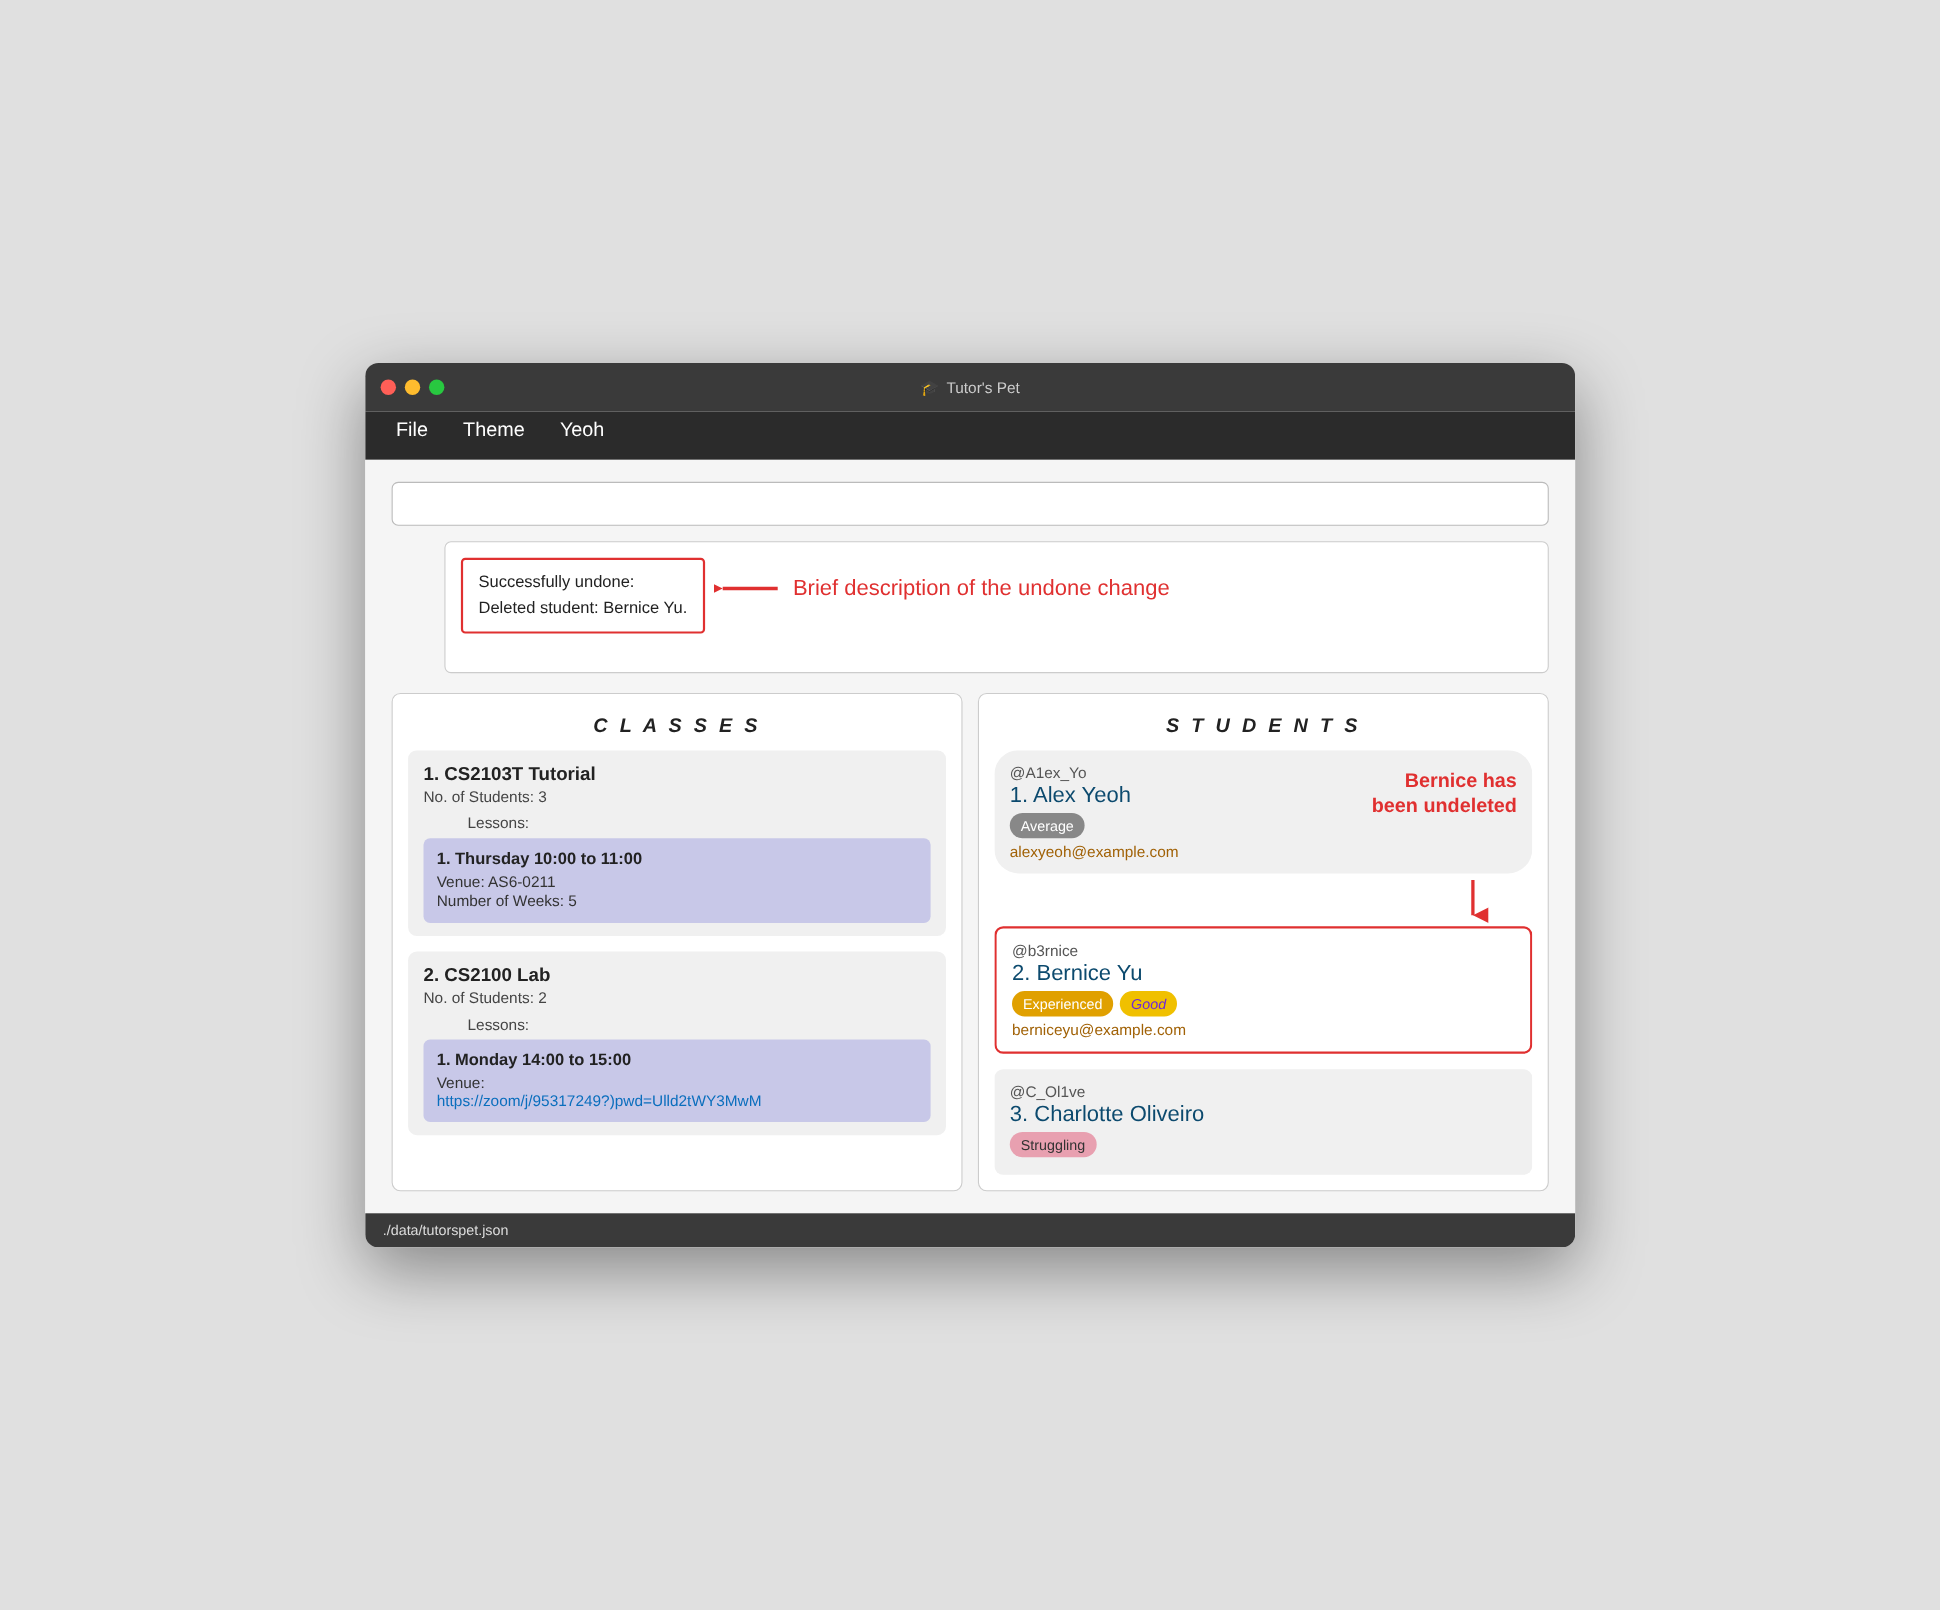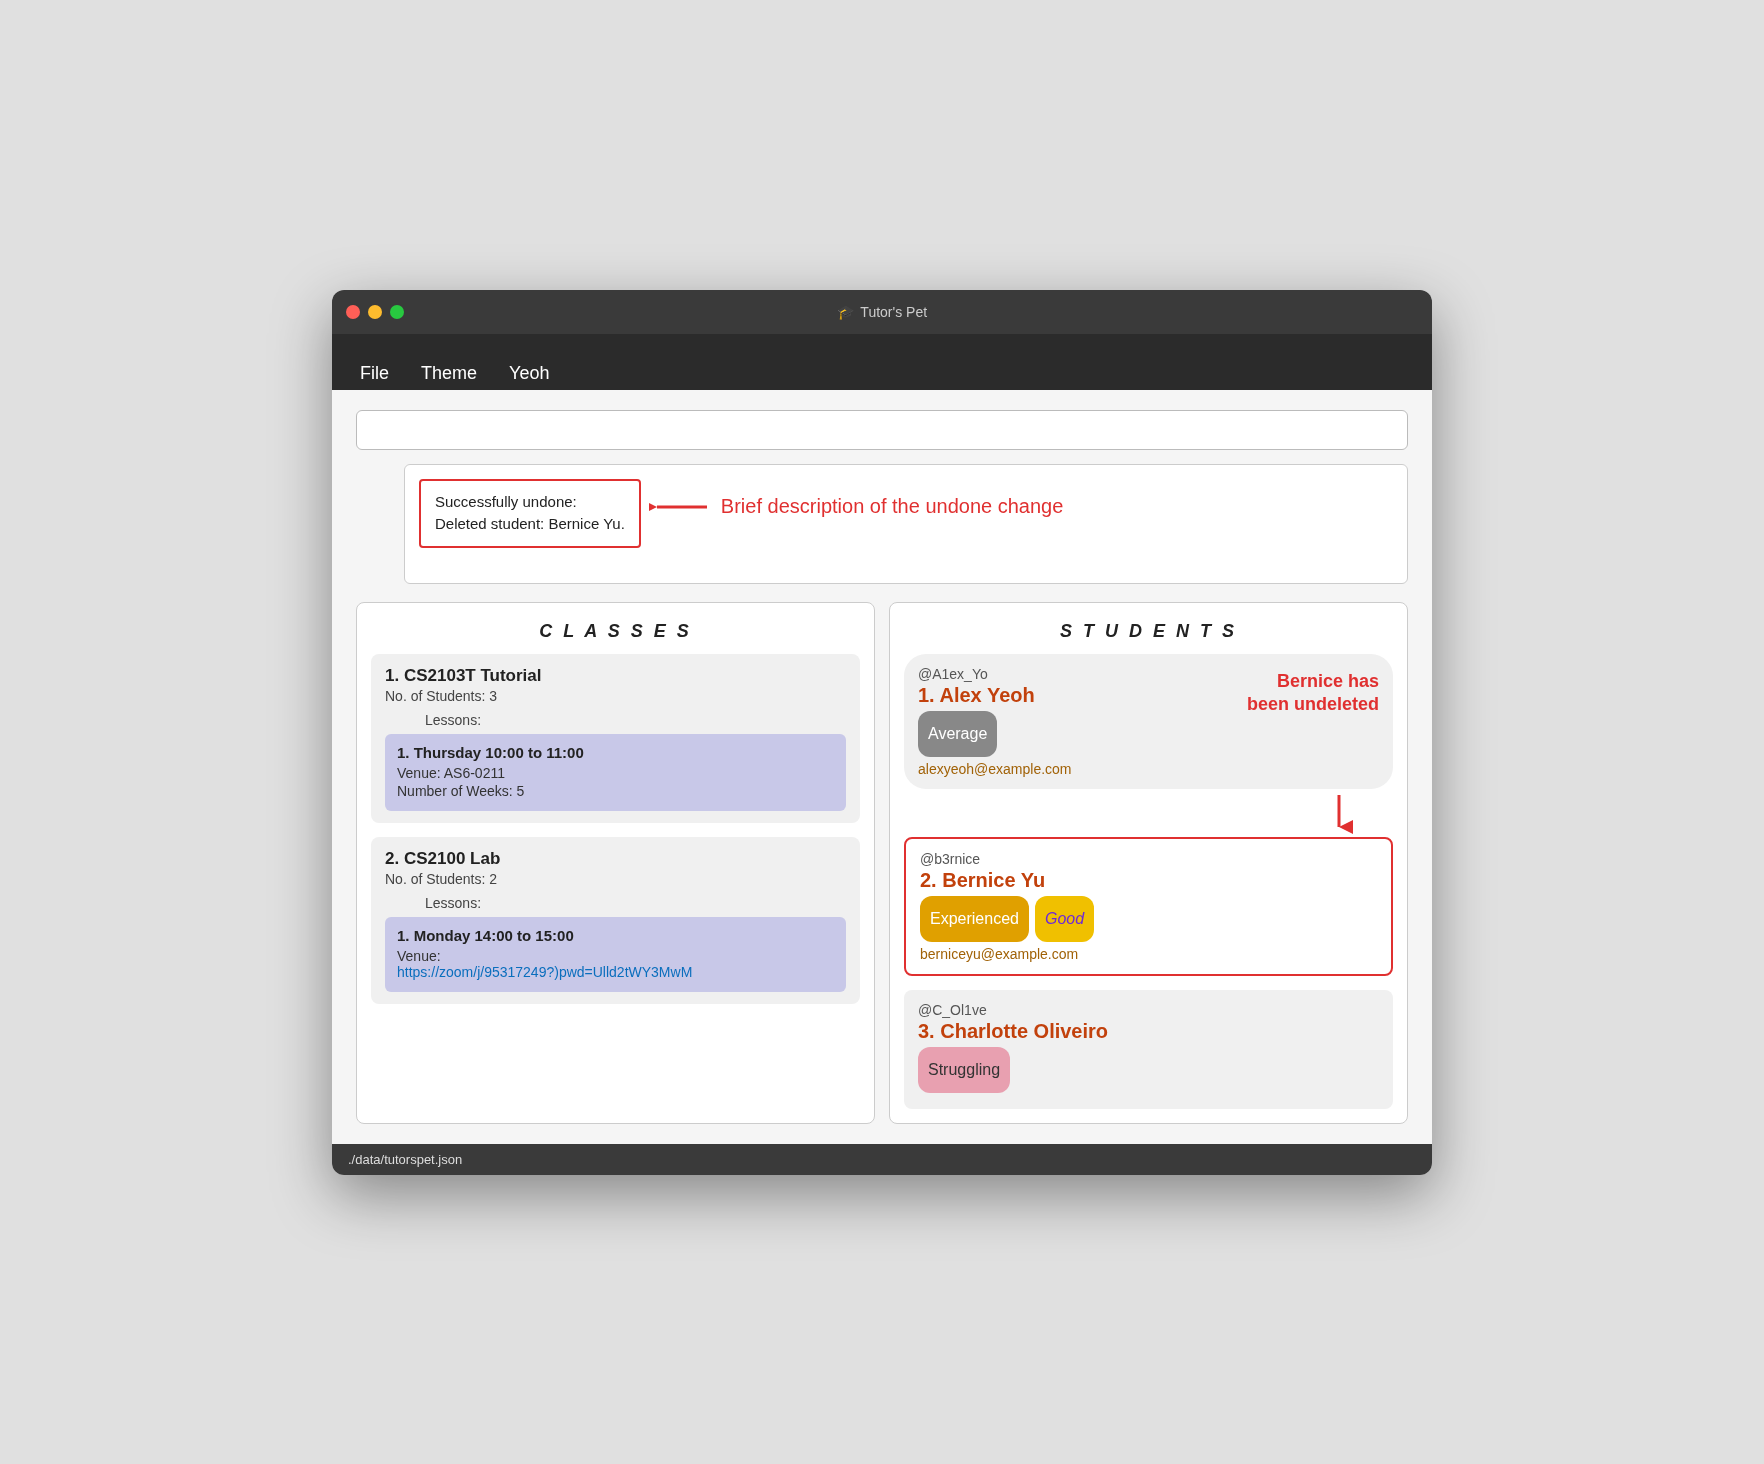--- a/index.html
+++ b/index.html
@@ -55,23 +55,23 @@
       font-size: 14px;
       display: flex;
       align-items: center;
       gap: 6px;
     }
 
     
     .menu-bar {
       background: #2b2b2b;
       display: flex;
-      align-items: flex-end;
+      align-items: flex-start;
       padding: 0 16px;
-      height: 56px;
+      height: 44px;
       gap: 8px;
     }
 
     .menu-item {
       color: #ffffff;
       font-size: 18px;
       font-weight: 500;
       padding: 6px 12px;
       border-radius: 4px;
       cursor: pointer;
@@ -231,36 +231,36 @@
     }
 
     .student-handle {
       font-size: 14px;
       color: #555;
       margin-bottom: 2px;
     }
 
     .student-name {
       font-size: 20px;
-      font-weight: 700;
-      color: #c2410c;
+      font-weight: 400;
+      color: #0c4a6e;
       margin-bottom: 4px;
     }
 
     .student-tags {
       display: flex;
       gap: 6px;
       flex-wrap: wrap;
       margin-bottom: 4px;
     }
 
     .tag {
-      padding: 14px 10px;
+      padding: 4px 10px;
       border-radius: 12px;
-      font-size: 16px;
+      font-size: 13px;
       font-weight: 500;
       color: white;
     }
 
     .tag.average { background: #888; }
     .tag.experienced { background: #e0a000; }
     .tag.good { background: #f0c000; color: #6d28d9; font-style: italic; }
     .tag.struggling { background: #e8a0b0; color: #333; }
 
     .student-email {

